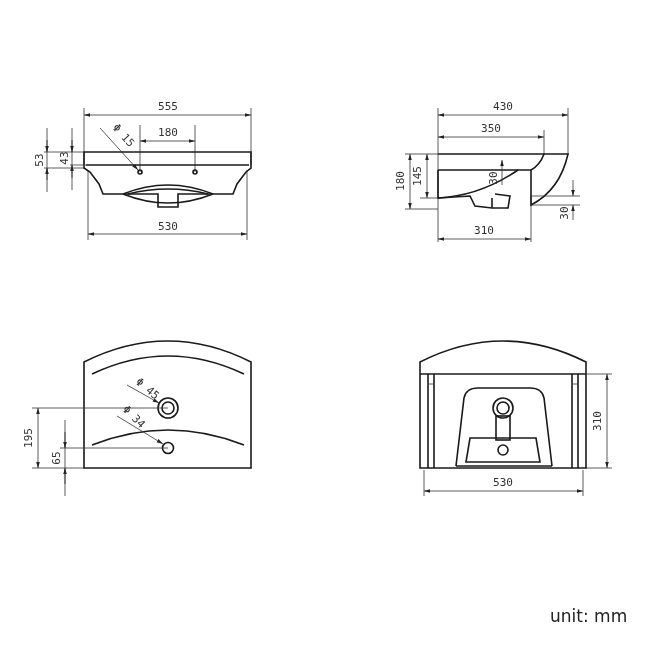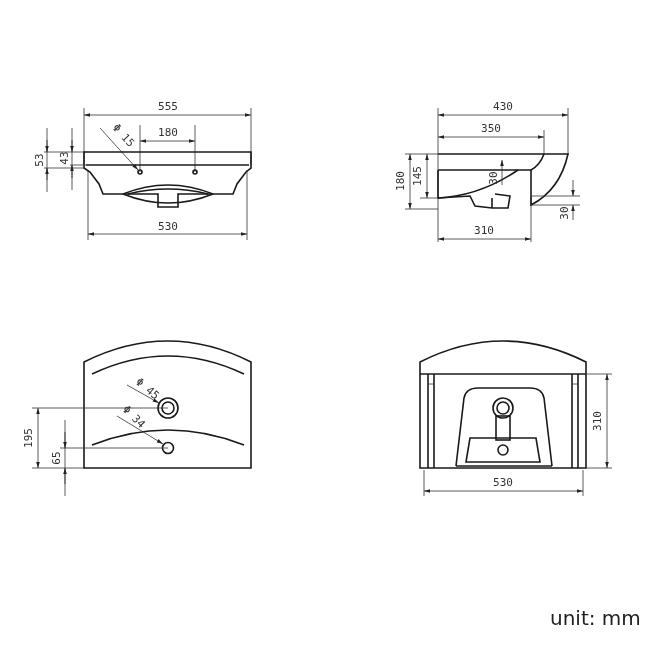--- a/index.html
+++ b/index.html
@@ -2,21 +2,21 @@
 <html><head>
   <meta charset="utf-8">
   <style>
     html, body { margin: 0; padding: 0; background: #ffffff; }
     body { width: 650px; height: 650px; position: relative; overflow: hidden; }
     svg { position: absolute; left: 0; top: 0; }
     .ln { stroke: #1a1a1a; stroke-width: 1.6; fill: none; }
     .th { stroke: #333; stroke-width: 0.8; fill: none; }
     .dim { font-family: "DejaVu Sans Mono", monospace; font-size: 11px; fill: #333; }
     .unit { position: absolute; left: 550px; top: 606px;
-            font-family: "DejaVu Sans", sans-serif; font-size: 20px; color: #222; text-align: right; }
+            font-family: "DejaVu Sans", sans-serif; font-size: 17px; color: #222; text-align: right; }
   </style>
 </head>
 <body>
 
 <svg width="650" height="650" viewBox="0 0 650 650">
   <defs>
     <marker id="arr" viewBox="0 0 10 10" refX="10" refY="5" markerWidth="8" markerHeight="8" orient="auto-start-reverse">
       <path d="M0,2 L10,5 L0,8 z" fill="#222"></path>
     </marker>
   </defs>

